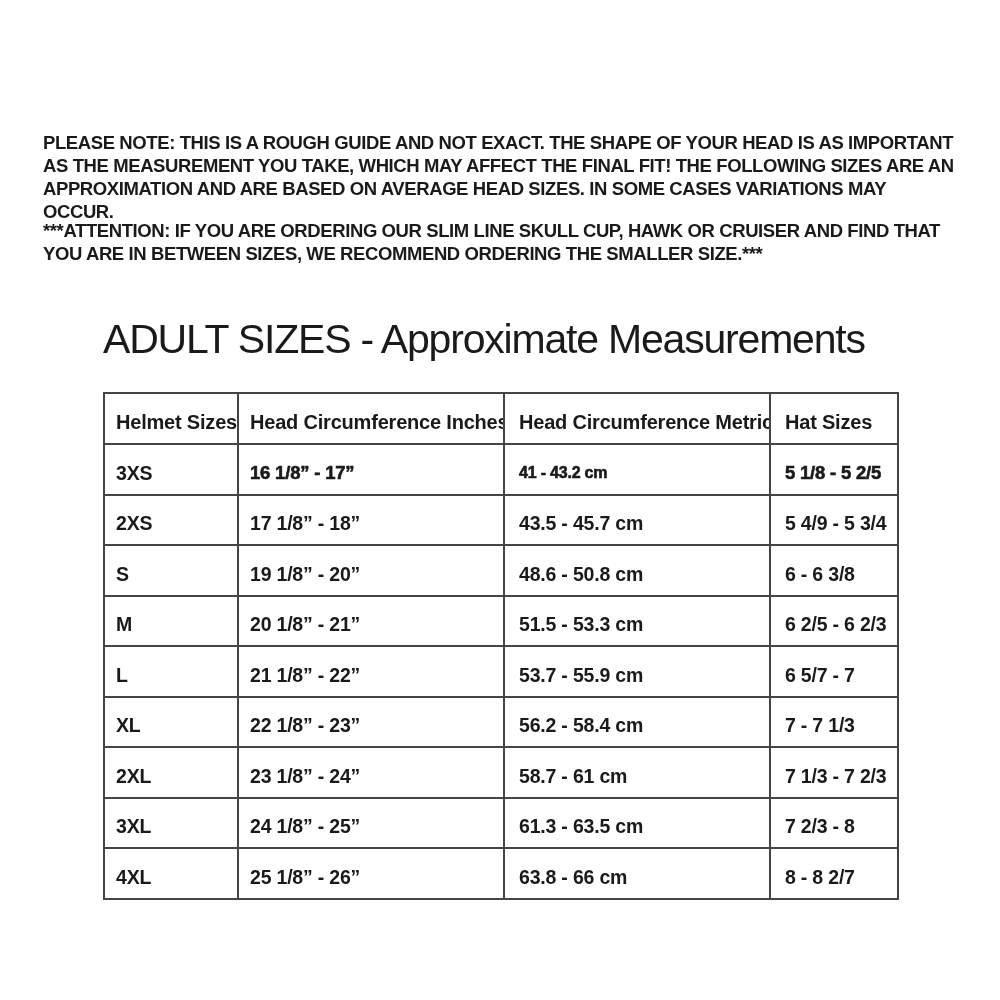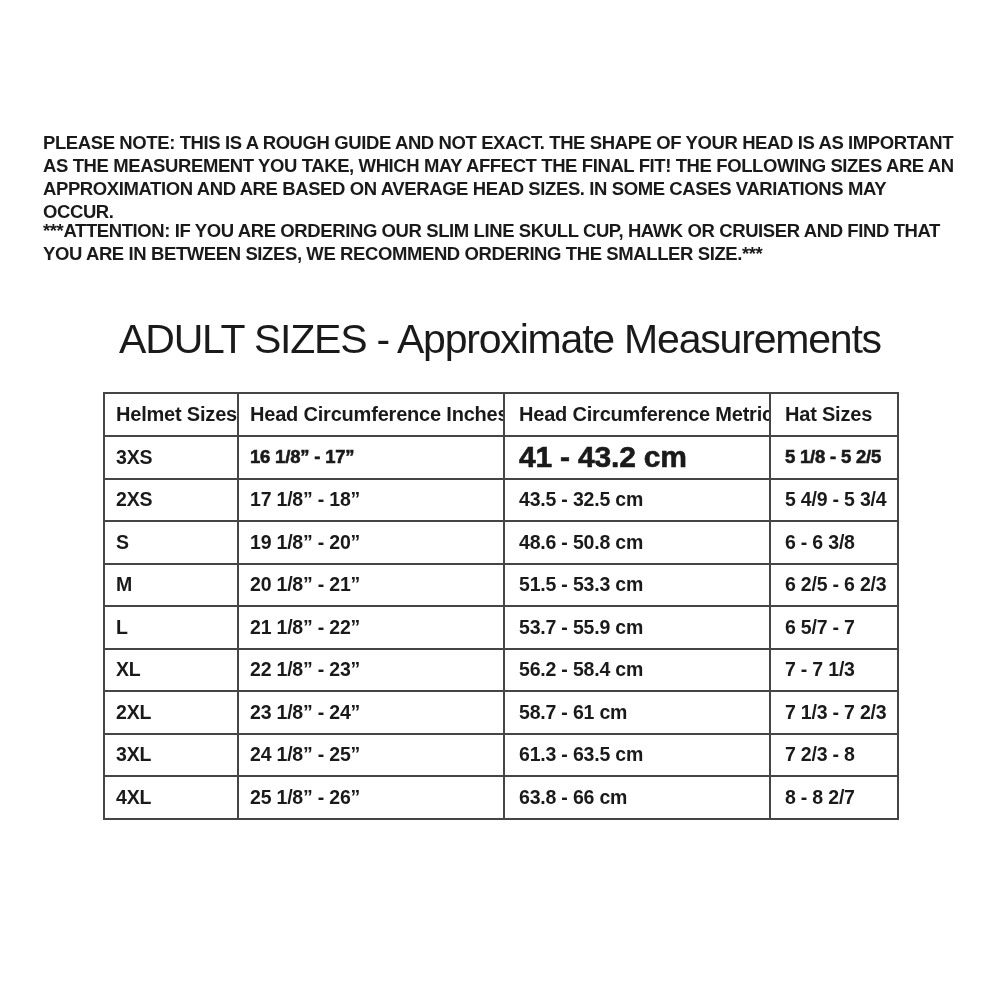--- a/index.html
+++ b/index.html
@@ -26,39 +26,39 @@
     letter-spacing: -0.4px;
   }
   #note-paragraph { top: 112px; }
   #attention-paragraph { top: 204px; margin-top: 15px; }
   #page-title {
     position: absolute;
     left: 103px;
     top: 316px;
     width: 794px;
     margin: 0;
-    text-align: center;
+    text-align: left;
     font-size: 41px;
     font-weight: 400;
     letter-spacing: -1.2px;
     white-space: nowrap;
   }
   table#size-table {
     position: absolute;
     left: 103px;
     top: 392px;
     width: 794px;
     border-collapse: collapse;
     table-layout: fixed;
   }
   #size-table th, #size-table td {
     border: 2px solid #454545;
     text-align: left;
     vertical-align: middle;
-    padding: 0 2px 0 11px;
+    padding: 8px 2px 0 11px;
     font-weight: bold;
     overflow: hidden;
     white-space: nowrap;
   }
   #size-table th {
     height: 41px;
     font-size: 20px;
     letter-spacing: -0.2px;
   }
   #size-table td {
@@ -69,21 +69,21 @@
   }
   #size-table th:nth-child(3), #size-table td:nth-child(3),
   #size-table th:nth-child(4), #size-table td:nth-child(4) {
     padding-left: 14px;
   }
   #size-table td.em {
     -webkit-text-stroke: 0.6px #1a1a1a;
     font-size: 18.5px;
   }
   #size-table td.em-big {
-    font-size: 30px;
+    font-size: 16px;
     margin-top: 20px;
   }
 </style>
 </head>
 <body>
 
 <div id="page">
 
   <p id="note-paragraph" class="note">PLEASE NOTE: THIS IS A ROUGH GUIDE AND NOT EXACT. THE SHAPE OF YOUR HEAD IS AS IMPORTANT AS THE MEASUREMENT YOU TAKE, WHICH MAY AFFECT THE FINAL FIT! THE FOLLOWING SIZES ARE AN APPROXIMATION AND ARE BASED ON AVERAGE HEAD SIZES. IN SOME CASES VARIATIONS MAY OCCUR.</p>
 
@@ -109,21 +109,21 @@
     <tbody id="size-table-body">
         <tr>
           <td>3XS</td>
           <td class="em">16 1/8” - 17”</td>
           <td class="em em-big">41 - 43.2 cm</td>
           <td class="em">5 1/8 - 5 2/5</td>
         </tr>
         <tr>
           <td>2XS</td>
           <td>17 1/8” - 18”</td>
-          <td>43.5 - 32.5 cm</td>
+          <td>43.5 - 45.7 cm</td>
           <td>5 4/9 - 5 3/4</td>
         </tr>
         <tr>
           <td>S</td>
           <td>19 1/8” - 20”</td>
           <td>48.6 - 50.8 cm</td>
           <td>6 - 6 3/8</td>
         </tr>
         <tr>
           <td>M</td>

